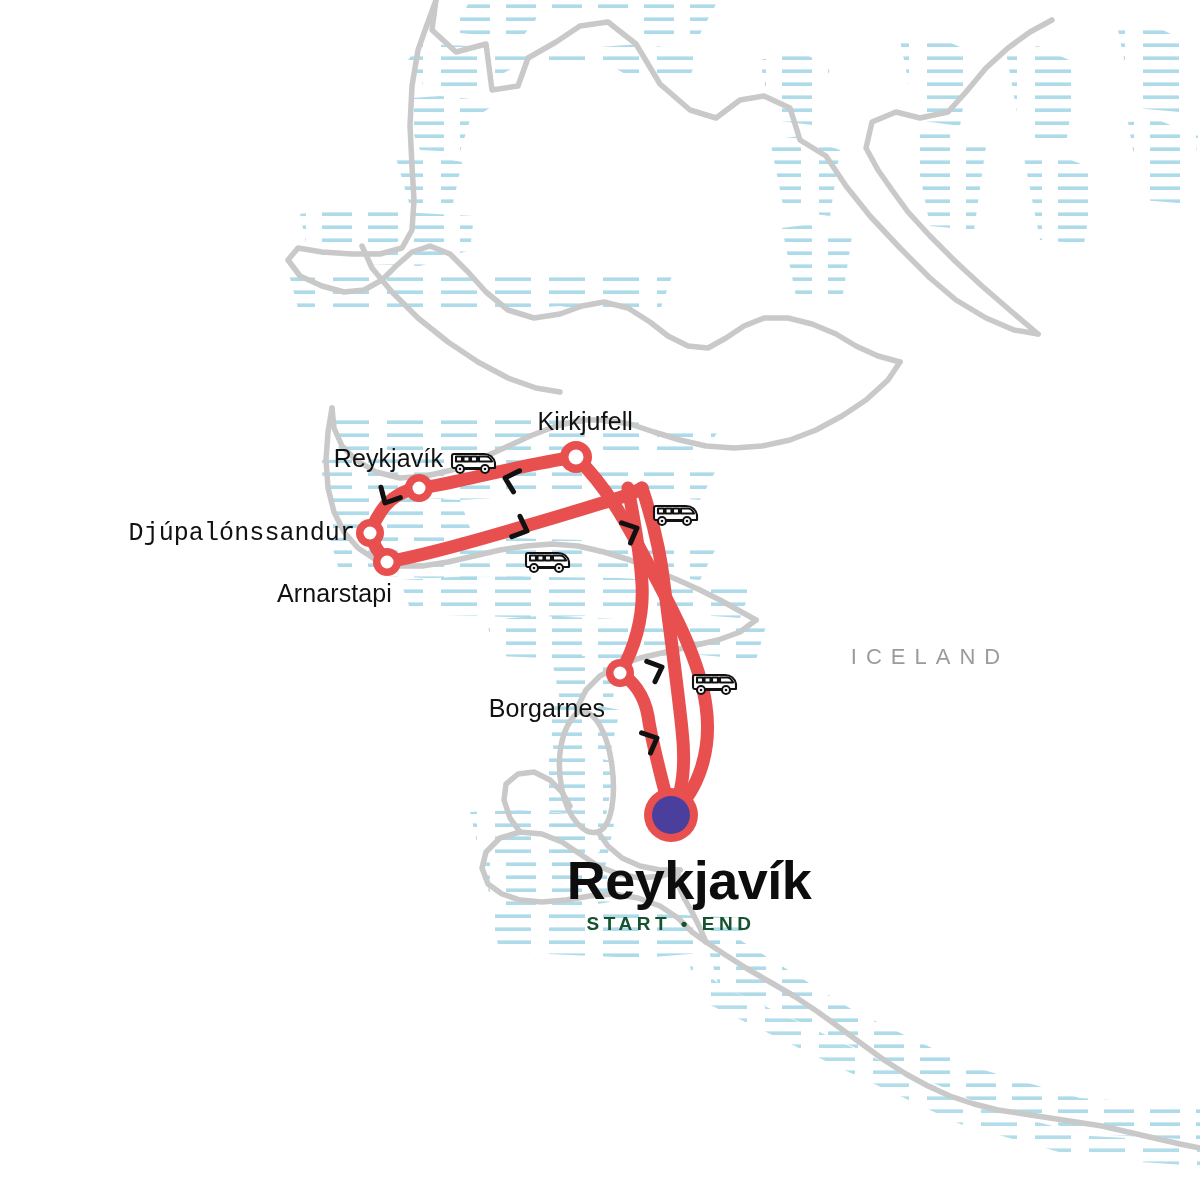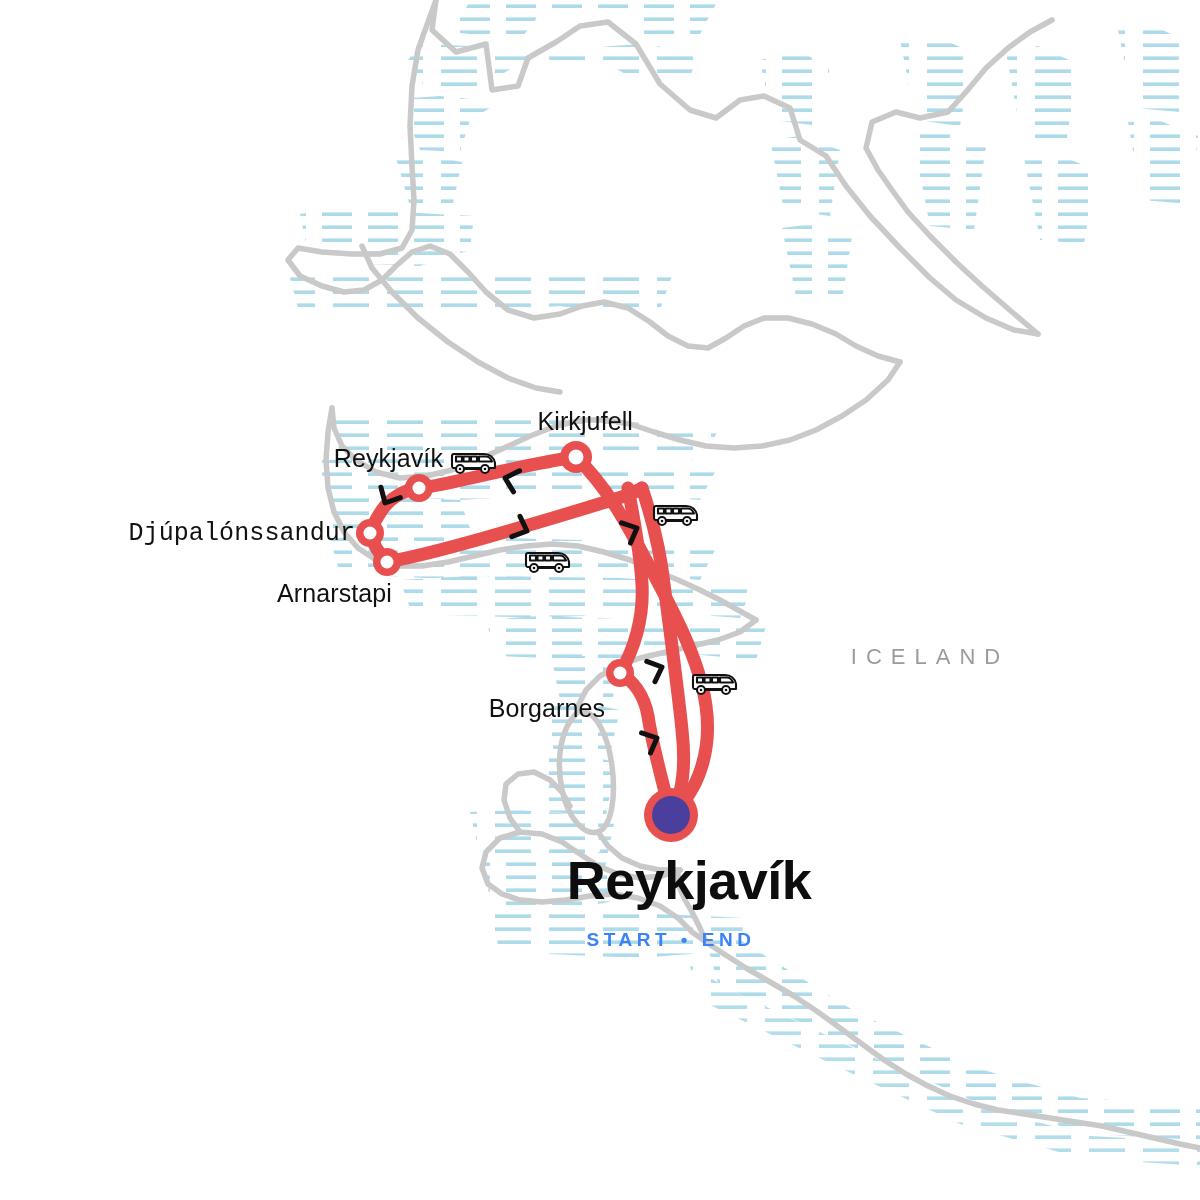--- a/index.html
+++ b/index.html
@@ -53,24 +53,24 @@
     font-size:54px;
     font-weight:bold;
     color:#0d0d0d;
     letter-spacing:-0.5px;
     line-height:1.05;
     font-family:"Liberation Sans", sans-serif;
     margin-left:36px;
   }
   .city-main .city-sub {
     display:block;
-    margin-top:20px;
+    margin-top:4px;
     font-size:19px;
     font-weight:bold;
-    color:#3b82f6;
+    color:#14532d;
     letter-spacing:4.5px;
     font-family:"Liberation Sans", sans-serif;
   }
 </style>
 </head>
 <body>
 
 <div id="map-root">
 
   <svg id="map-svg" viewBox="0 0 1200 1200" xmlns="http://www.w3.org/2000/svg">

